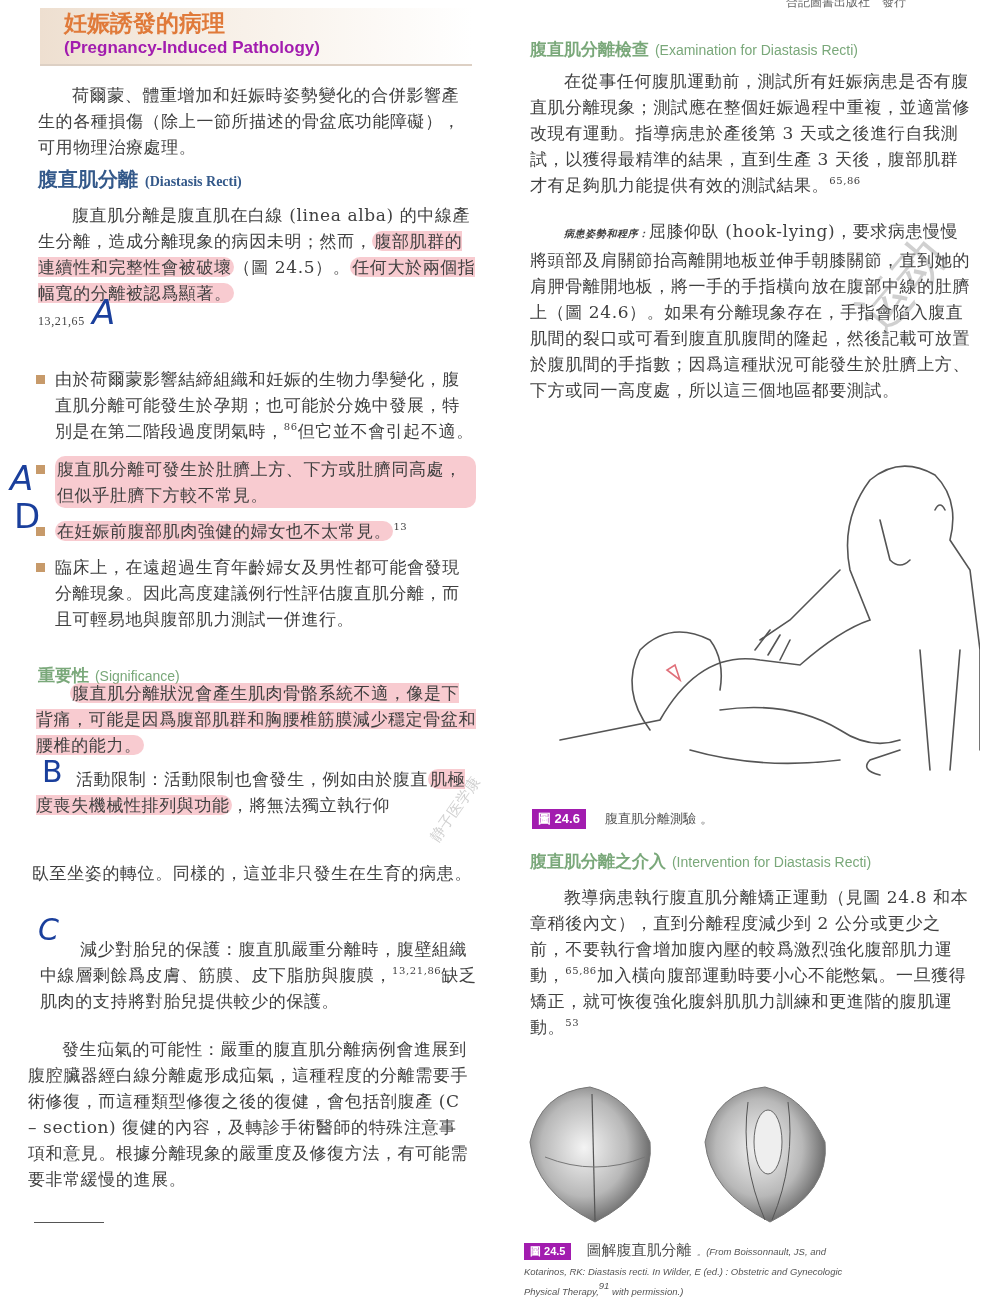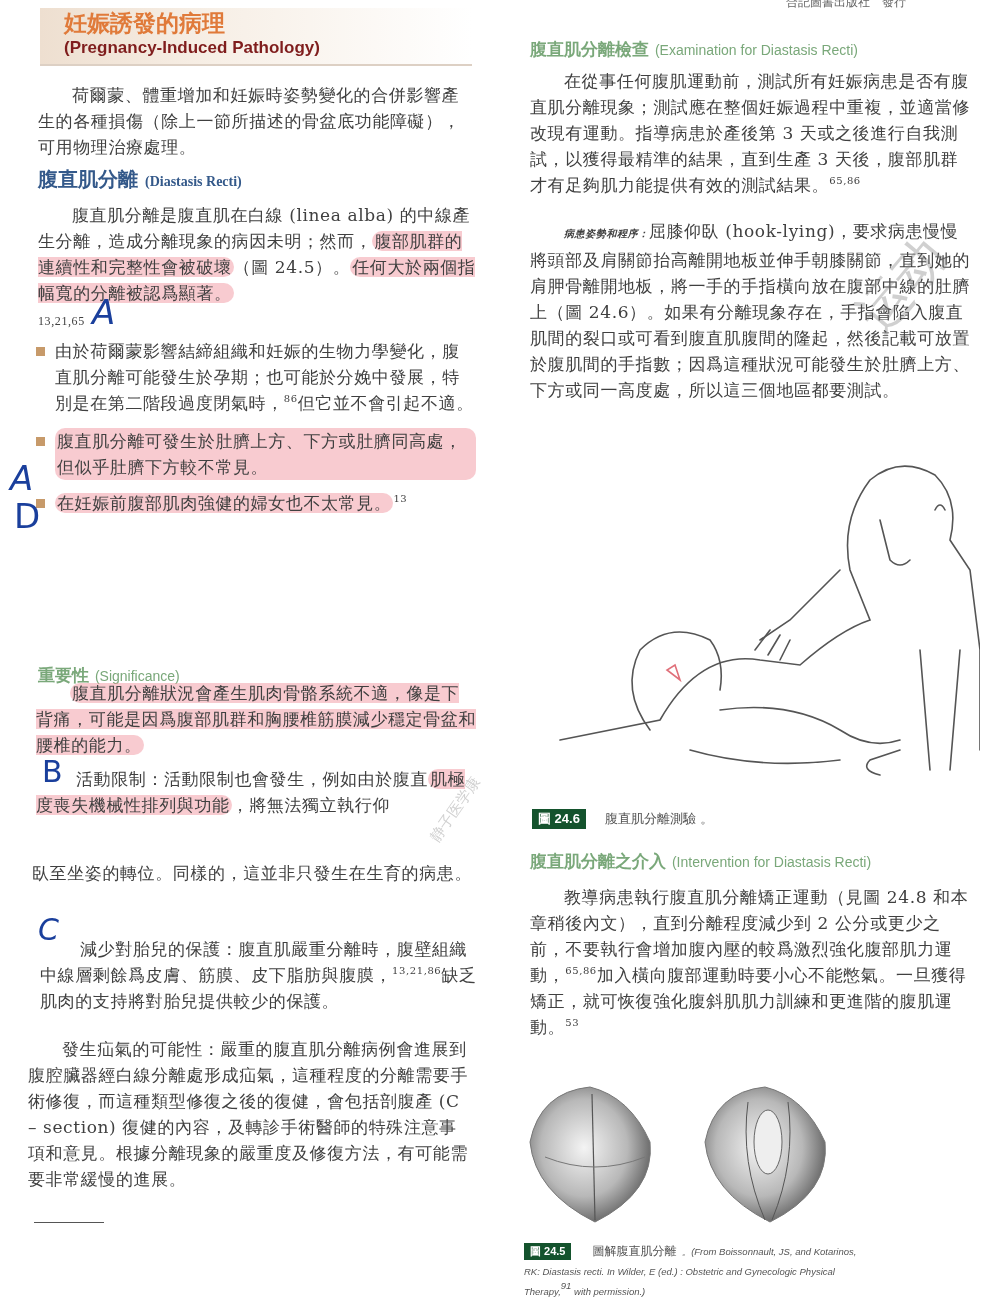--- a/index.html
+++ b/index.html
@@ -13,29 +13,29 @@
   .indent { text-indent: 2em; }
   .hl { background: rgba(240,140,150,0.45); border-radius: 10px; padding: 0 2px; }
   .sup { font-size: 10px; vertical-align: super; line-height: 0; }
   
   #chapter-header {
     left: 40px; top: 8px; width: 432px; height: 56px;
     background: linear-gradient(to right, #eedfd0 0%, #f7efe6 40%, #ffffff 100%);
     border-bottom: 2px solid #ddd0c4;
   }
   #chapter-title-zh { left: 64px; top: 8px; font-family: "DejaVu Sans", sans-serif; font-weight: bold; font-size: 23px; color: #e07a3a; }
-  #chapter-title-en { left: 64px; top: 38px; font-family: "Liberation Sans", sans-serif; font-weight: bold; font-size: 17px; color: #7f1d1d; }
+  #chapter-title-en { left: 64px; top: 38px; font-family: "Liberation Sans", sans-serif; font-weight: bold; font-size: 17px; color: #a21caf; }
   .h-blue { font-family: "DejaVu Sans", sans-serif; font-weight: bold; font-size: 20px; color: #34598a; text-align: center; }
   .h-blue .en { font-family: "Liberation Serif", serif; font-size: 14px; }
   .h-green { font-family: "DejaVu Sans", sans-serif; font-weight: bold; font-size: 17px; color: #7aa87a; }
   .h-green .en { font-family: "Liberation Sans", sans-serif; font-weight: normal; font-size: 14px; }
   .bullet { display: flex; }
   .bullet .sq { width: 9px; height: 9px; background: #c79a6a; margin: 9px 10px 0 0; flex: none; }
   .hand { font-family: "DejaVu Sans", sans-serif; color: #1a3f9c; font-size: 34px; font-weight: normal; }
-  .fig-label { display: inline-block; background: #14532d; color: #fff; font-family: "Liberation Sans", sans-serif; font-weight: bold; font-size: 13px; padding: 1px 6px; }
+  .fig-label { display: inline-block; background: #a21caf; color: #fff; font-family: "Liberation Sans", sans-serif; font-weight: bold; font-size: 13px; padding: 1px 6px; }
   .caption { font-family: "DejaVu Sans", sans-serif; font-size: 13px; color: #505050; }
   .cap-small { font-family: "Liberation Sans", sans-serif; font-style: italic; font-size: 9.5px; color: #555; line-height: 13px; }
   .watermark { color: rgba(120,120,120,0.35); font-family: "DejaVu Sans", sans-serif; }
 </style>
 </head>
 <body>
 
 <div class="abs" style="left:786px; top:-6px; font-family:'DejaVu Sans',sans-serif; font-size:12px; color:#666;">合記圖書出版社　發行</div>
 
 <div id="chapter-header" class="abs"></div>
@@ -48,31 +48,35 @@
   <span>腹直肌分離</span>
   <span class="en">(Diastasis Recti)</span>
 </div>
 
 <p class="abs txt indent" style="left:38px; top:202px; width:438px; margin:0;">
   <span>腹直肌分離是腹直肌在白線 (linea alba) 的中線產生分離，造成分離現象的病因未明；然而，</span><span class="hl">腹部肌群的連續性和完整性會被破壞</span><span>（圖 24.5）。</span><span class="hl">任何大於兩個指幅寬的分離被認爲顯著。</span><br><span style="font-size:12px; line-height:12px;font-family:Liberation Serif, serif;">13,21,65</span>
 </p>
 <div class="abs hand" style="left:92px; top:292px; font-style:italic;">A</div>
 
 <div class="abs" style="left:36px; top:338px; width:440px;">
-  <div class="bullet txt" style="margin-bottom:12px;">
+  <div class="bullet txt" style="margin-bottom:12px;margin-top:28px;">
     <span class="sq"></span>
     <span><span>由於荷爾蒙影響結締組織和妊娠的生物力學變化，腹直肌分離可能發生於孕期；也可能於分娩中發展，特別是在第二階段過度閉氣時，</span><span class="sup">86</span><span>但它並不會引起不適。</span></span>
   </div>
   <div class="bullet txt" style="margin-bottom:10px;">
     <span class="sq"></span>
     <span class="hl">腹直肌分離可發生於肚臍上方、下方或肚臍同高處，但似乎肚臍下方較不常見。</span>
   </div>
   <div class="bullet txt" style="margin-bottom:10px;">
     <span class="sq"></span>
     <span><span class="hl">在妊娠前腹部肌肉強健的婦女也不太常見。</span><span class="sup">13</span></span>
+  </div>
+  <div class="bullet txt">
+    <span class="sq"></span>
+    <span>臨床上，在遠超過生育年齡婦女及男性都可能會發現分離現象。因此高度建議例行性評估腹直肌分離，而且可輕易地與腹部肌力測試一併進行。</span>
   </div>
 </div>
 <div class="abs hand" style="left:10px; top:458px; font-style:italic;">A</div>
 <div class="abs hand" style="left:14px; top:496px;">D</div>
 
 <div class="abs h-green" style="left:38px; top:664px;">
   <span>重要性</span>
   <span class="en">(Significance)</span>
 </div>
 
@@ -148,16 +152,16 @@
   <path d="M72 22 L75 148" stroke="#555" stroke-width="1.2"></path>
   <path d="M25 85 Q75 105 125 85" stroke="#777" stroke-width="1" fill="none"></path>
   <path d="M185 70 Q195 20 245 15 Q285 25 305 70 Q310 120 250 150 Q190 120 185 70 Z" fill="url(#abd1)" stroke="#777" stroke-width="1"></path>
   <ellipse cx="248" cy="70" rx="14" ry="32" fill="#eeeeee" stroke="#666"></ellipse>
   <path d="M228 30 Q220 90 245 148 M268 30 Q276 90 252 148" stroke="#555" stroke-width="1" fill="none"></path>
 </svg>
 
 <div class="abs" style="left:524px; top:1240px; width:340px;">
   <div>
     <span class="fig-label" style="font-size:11px;">圖 24.5</span>
-    <span class="caption" style="font-size:12px; margin-left:16px;">圖解腹直肌分離</span>
+    <span class="caption" style="font-size:15px; margin-left:10px;">圖解腹直肌分離</span>
     <span class="cap-small">。(From Boissonnault, JS, and Kotarinos, RK: Diastasis recti. In Wilder, E (ed.) : Obstetric and Gynecologic Physical Therapy,</span><span class="cap-small sup">91</span><span class="cap-small"> with permission.)</span>
   </div>
 </div>
 
 </body></html>

